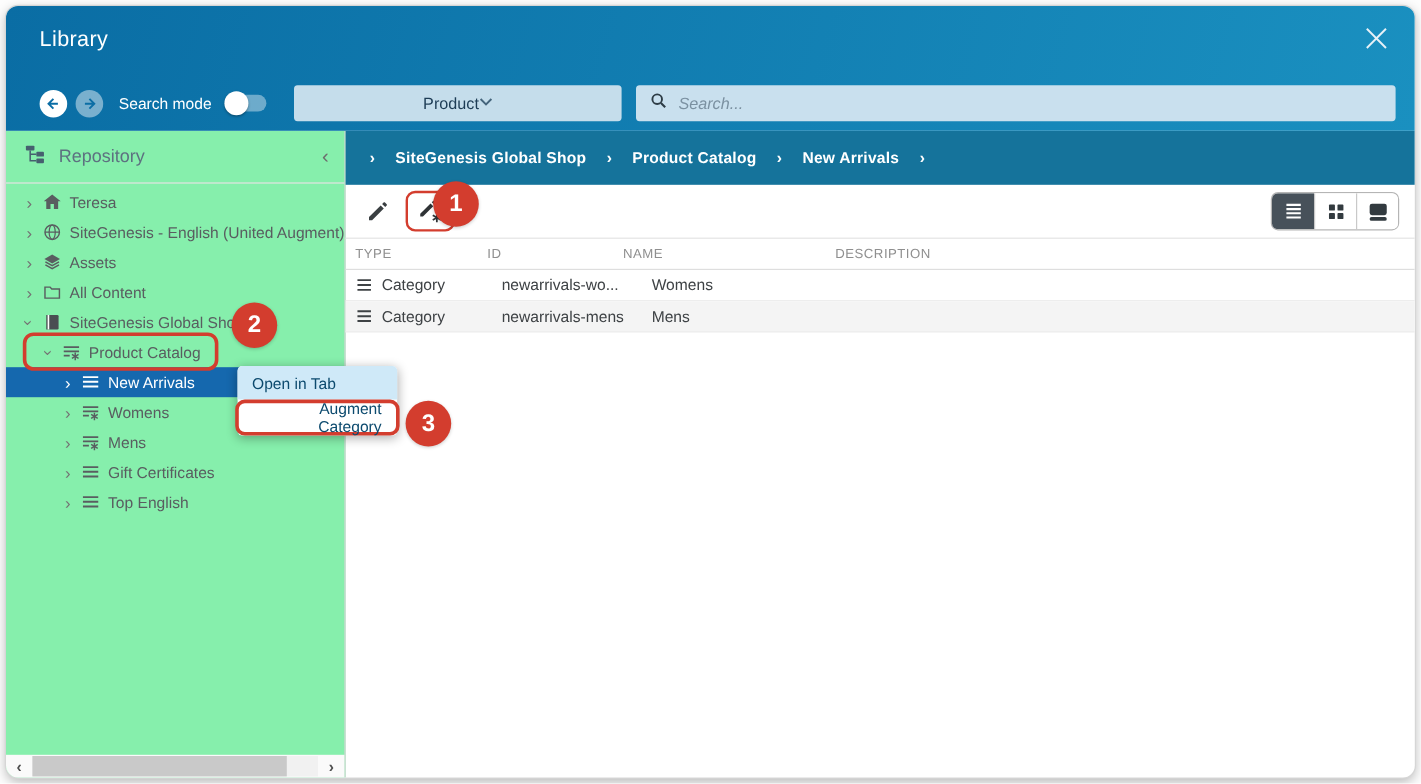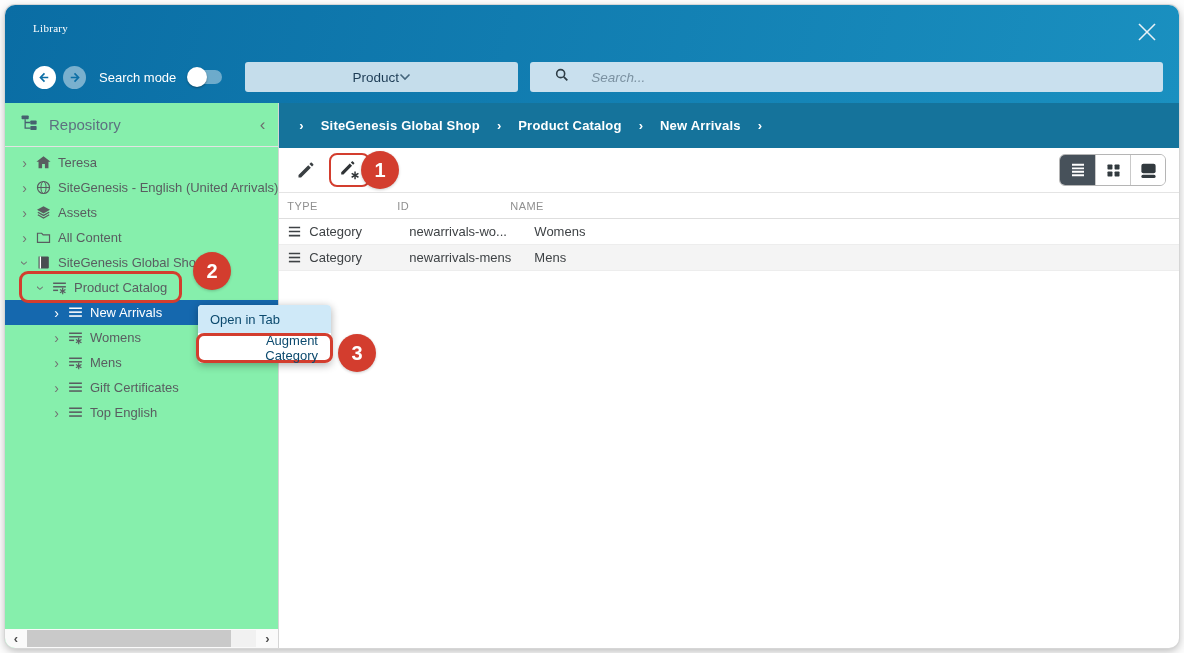--- a/index.html
+++ b/index.html
@@ -15,32 +15,32 @@
     background:#fff; border-radius:10px;
     box-shadow:0 0 0 1px #d6d6d6, 0 3px 10px rgba(0,0,0,.28);
     overflow:hidden; display:flex; flex-direction:column;
   }
   
   .hdr {
     flex:0 0 98px; position:relative;
     background:linear-gradient(105deg,#0a6da4 0%,#1a90c0 100%);
     padding:17px 16px 0 28px;
   }
-  .title { color:#fff; font-size:11px; font-weight:500; letter-spacing:.3px;font-family:Liberation Serif, serif; }
+  .title { color:#fff; font-size:18px; font-weight:500; letter-spacing:.3px; }
   .close-btn { position:absolute; right:18px; top:13px; width:28px; height:28px; cursor:pointer; display:flex; align-items:center; justify-content:center; }
   .controls { display:flex; align-items:center; margin-top:20px; height:46px; }
   .navbtn { width:23px; height:23px; border-radius:50%; background:#fff; display:flex; align-items:center; justify-content:center; flex:0 0 auto; cursor:pointer; }
   .navbtn.fwd { opacity:.45; margin-left:7px; }
   .sm-label { color:#fff; font-size:13px; margin-left:13px; }
   .toggle { margin-left:13px; width:33px; height:14px; border-radius:7px; background:rgba(255,255,255,.4); position:relative; cursor:pointer; flex:0 0 auto;}
   .toggle .knob { position:absolute; left:-2px; top:-3px; width:20px; height:20px; border-radius:50%; background:#fff; box-shadow:0 1px 2px rgba(0,0,0,.35); }
   .type-select { margin-left:23px; width:273px; height:30px; background:#c5ddeb; border-radius:3px; display:flex; align-items:center; justify-content:center; padding:0 12px; cursor:pointer; flex:0 0 auto;}
   .type-select .val { color:#1d3c55; font-size:13.5px; font-weight:500; }
   .type-select .caret { color:#45657c; font-size:11px; }
-  .searchbox { flex:1; margin-left:12px; height:30px; background:#c9e0ee; border-radius:3px; display:flex; align-items:center; padding:0 24px; gap:21px; }
+  .searchbox { flex:1; margin-left:12px; height:30px; background:#c9e0ee; border-radius:3px; display:flex; align-items:center; padding:0 11px; gap:8px; }
   .searchbox .ph { color:#7b91a1; font-style:italic; font-size:13.5px; }
   
   .bdy { flex:1; display:flex; min-height:0; }
   .sidebar { flex:0 0 258px; border-right:1px solid #d5d5d5; display:flex; flex-direction:column; min-height:0; background:#86efac; }
   .sb-head { flex:0 0 44px; border-bottom:1px solid #e3e3e3; display:flex; align-items:center; padding:0 13px 0 15px; }
   .sb-title { font-size:15px; color:#5d7180; margin-left:10px; flex:1; }
   .sb-collapse { color:#6d6d6d; font-size:17px; cursor:pointer; line-height:1; }
   .tree { flex:1; overflow:hidden; padding-top:3px; }
   .trow { height:25px; display:flex; align-items:center; font-size:13px; color:#595d60; white-space:nowrap; position:relative; cursor:pointer; }
   .trow .chev { display:inline-block; width:15px; text-align:center; color:#737373; font-size:14px; flex:0 0 auto; line-height:1; }
@@ -166,21 +166,21 @@
 
         <div class="trow lv0">
           <span class="chev">›</span>
           <span class="ticon">
             <svg viewBox="0 0 24 24">
                 <circle cx="12" cy="12" r="8.5" stroke="#595d60" stroke-width="1.7" fill="none"></circle>
                 <ellipse cx="12" cy="12" rx="3.6" ry="8.5" stroke="#595d60" stroke-width="1.4" fill="none"></ellipse>
                 <line x1="3.5" y1="12" x2="20.5" y2="12" stroke="#595d60" stroke-width="1.4"></line>
               </svg>
           </span>
-          <span>SiteGenesis - English (United Arrivals)</span>
+          <span>SiteGenesis - English (United Augment)</span>
         </div>
 
         <div class="trow lv0">
           <span class="chev">›</span>
           <span class="ticon">
             <svg viewBox="0 0 24 24">
                 <path d="M12 3L2.8 8.2 12 13.4l9.2-5.2z" fill="#595d60"></path>
                 <path d="M4 11.6l8 4.5 8-4.5" stroke="#595d60" stroke-width="1.8" fill="none"></path>
                 <path d="M4 15.2l8 4.5 8-4.5" stroke="#595d60" stroke-width="1.8" fill="none"></path>
               </svg>
@@ -379,20 +379,21 @@
               </svg>
           </div>
         </div>
       </div>
 
       <div class="table">
         <div class="thead">
           <span>TYPE</span>
           <span>ID</span>
           <span>NAME</span>
+          <span>DESCRIPTION</span>
         </div>
         <div class="drow">
           <span class="cell-type">
             <svg viewBox="0 0 24 24">
                 <g stroke="#3e4245" stroke-width="2.6">
                   <line x1="3" y1="5.5" x2="21" y2="5.5"></line>
                   <line x1="3" y1="12" x2="21" y2="12"></line>
                   <line x1="3" y1="18.5" x2="21" y2="18.5"></line>
                 </g>
               </svg>

